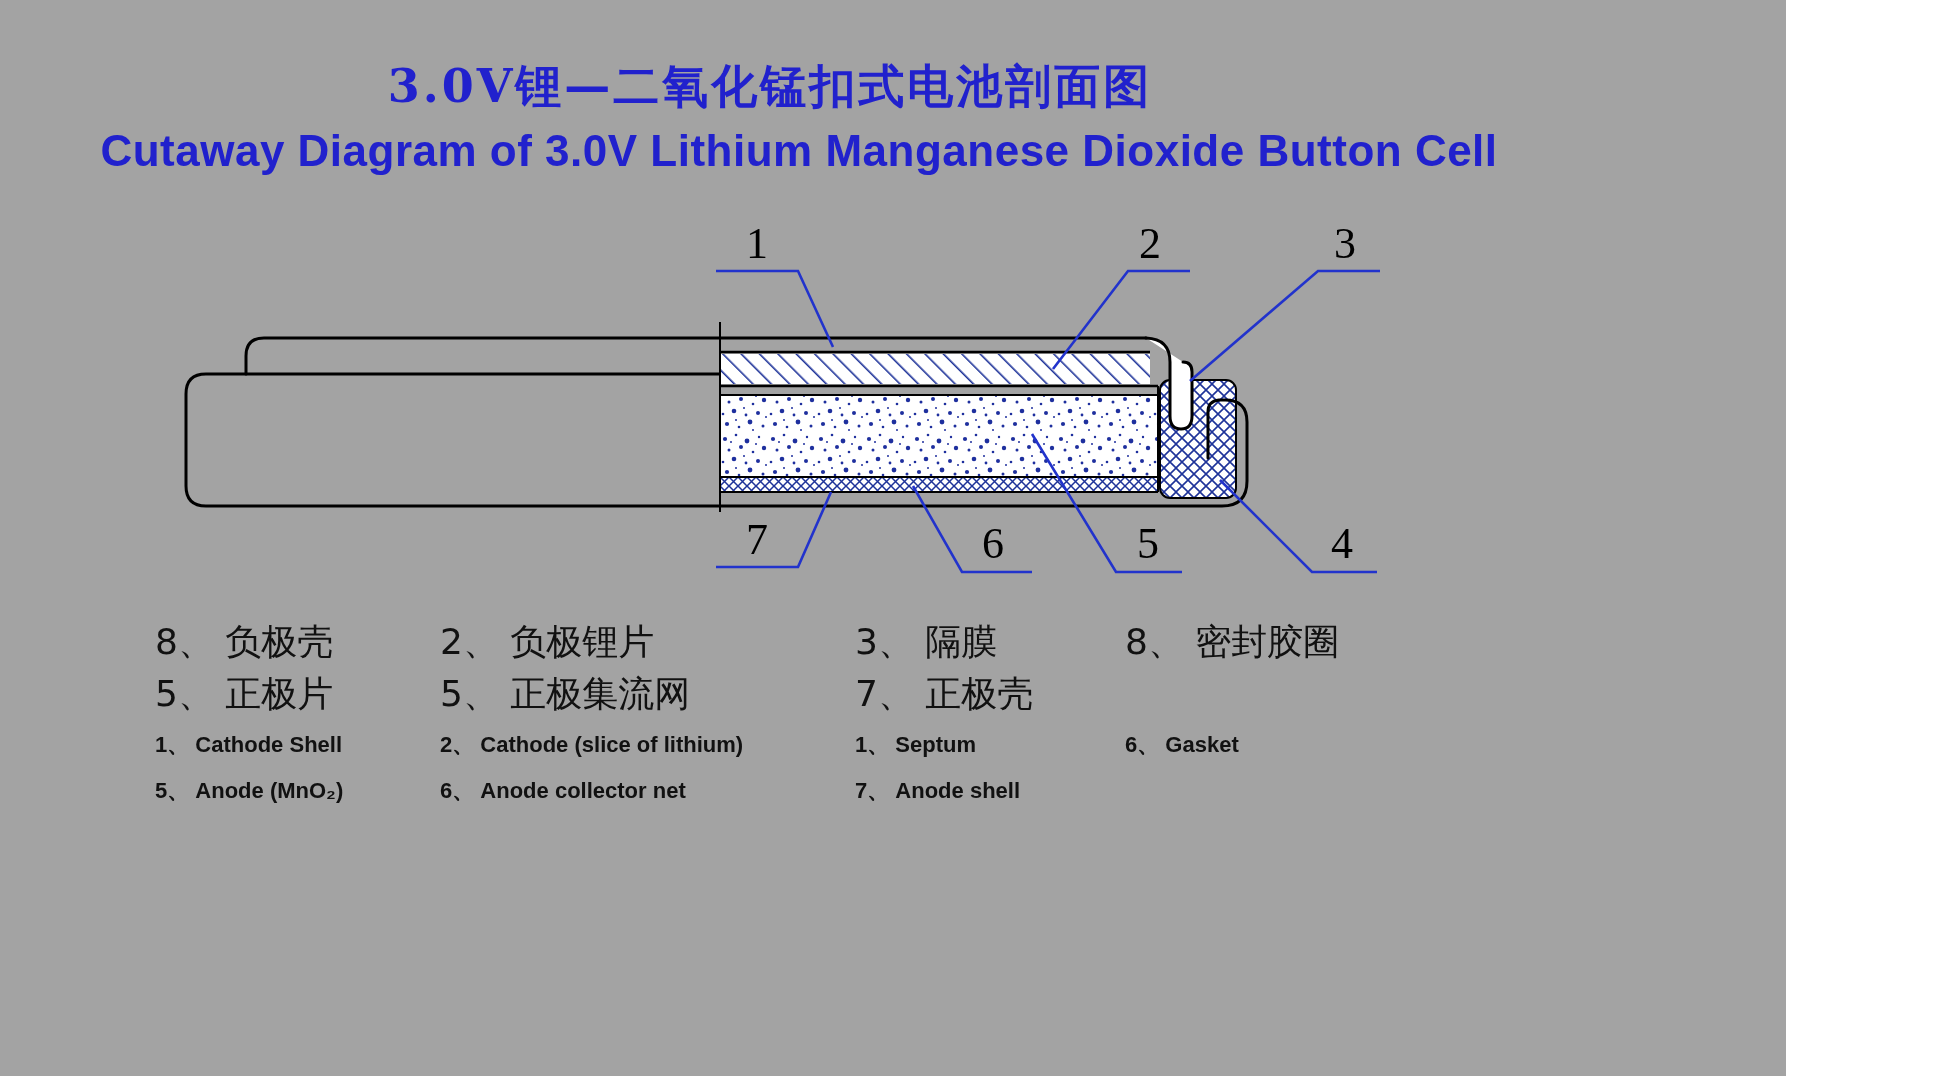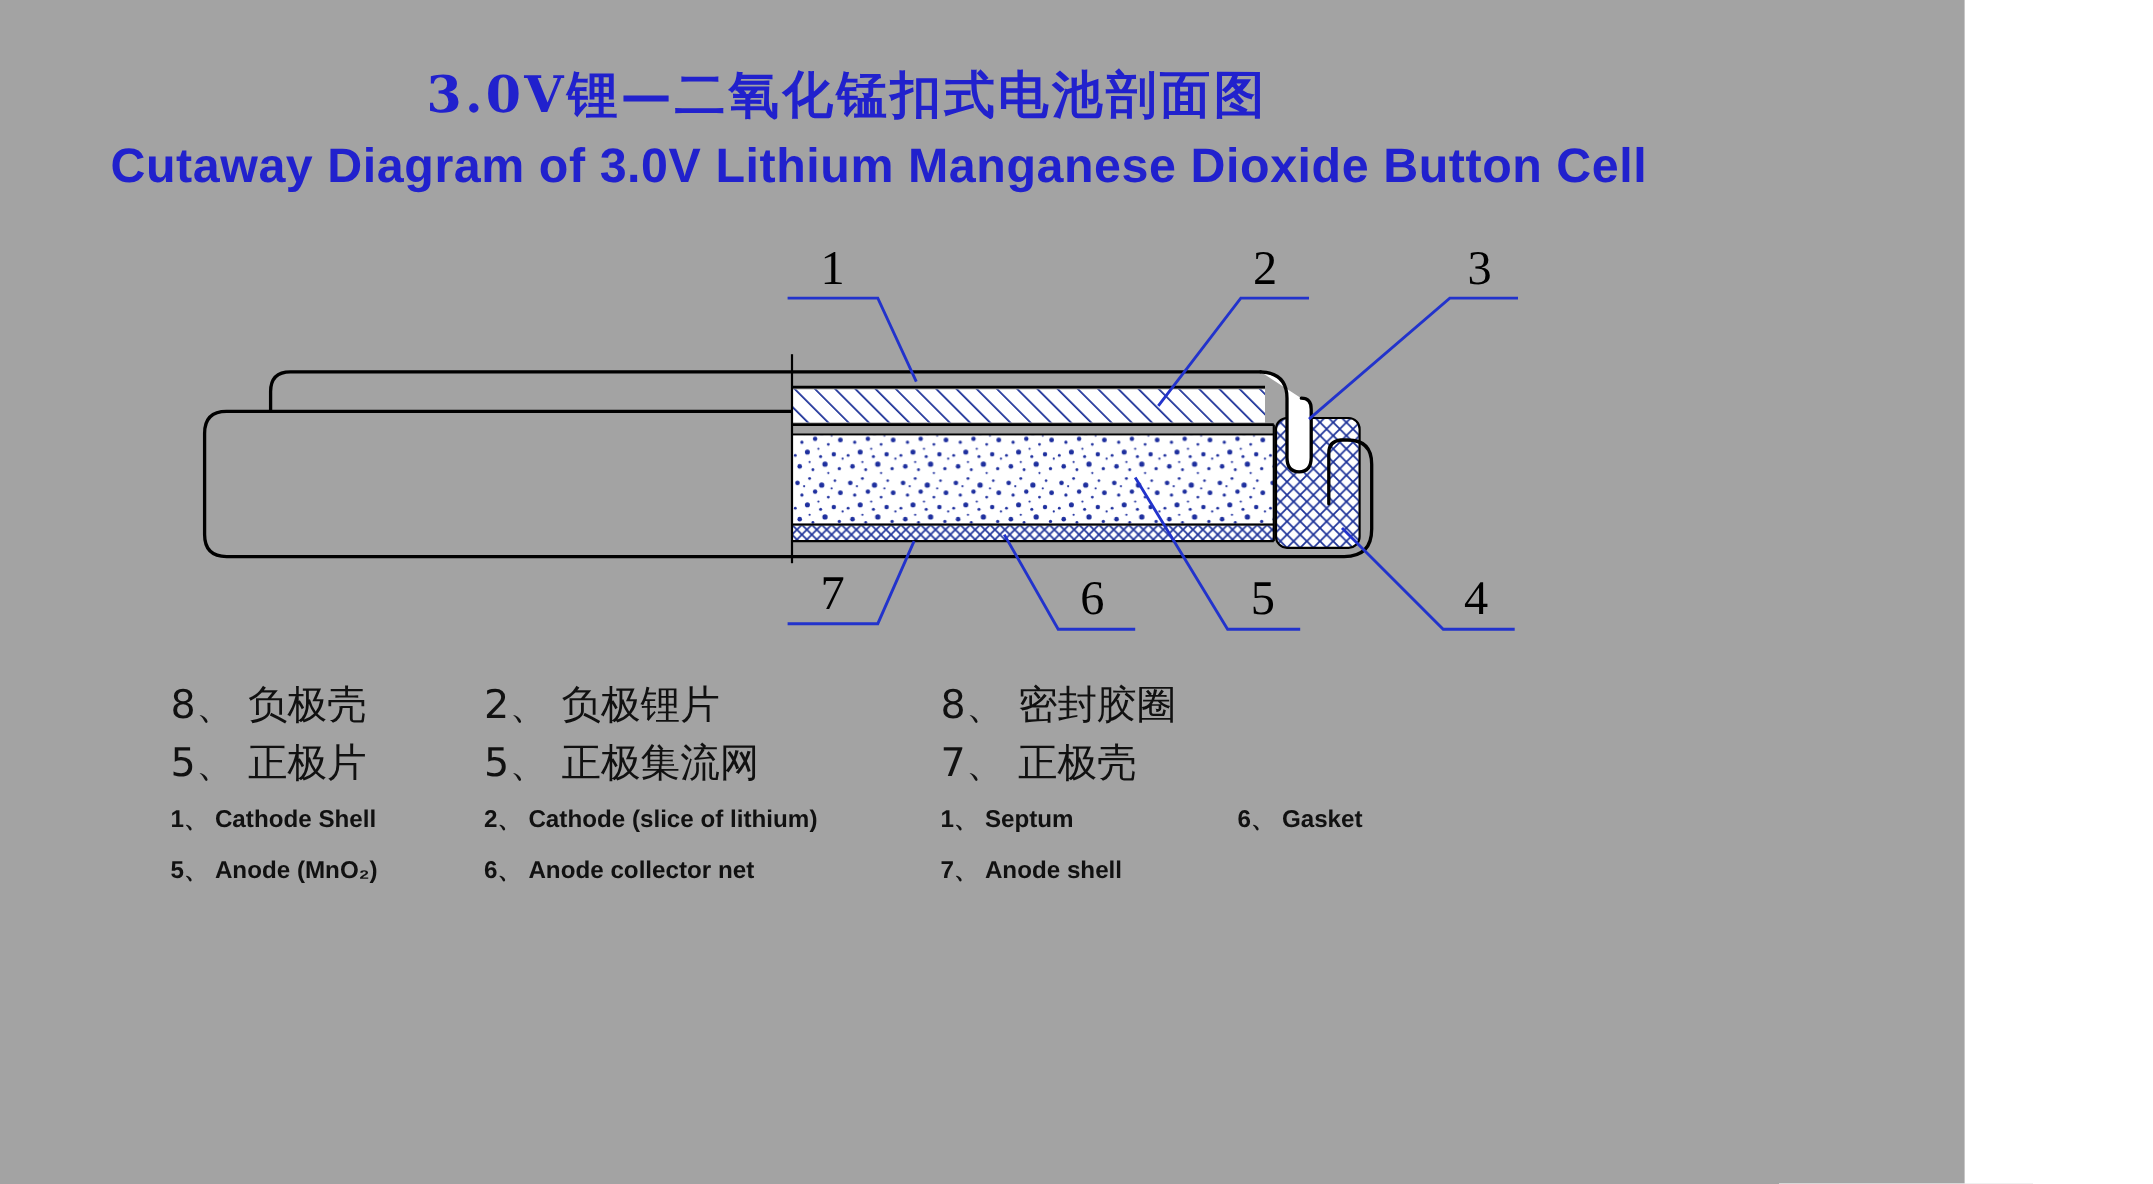--- a/index.html
+++ b/index.html
@@ -134,20 +134,21 @@
         <text x="993" y="558">6</text>
         <text x="1148" y="558">5</text>
         <text x="1342" y="558">4</text>
       </g>
     </svg>
 
     <div class="legend legend-zh">
       <div class="lrow">
         <span class="lcell">8、 负极壳</span>
         <span class="lcell">2、 负极锂片</span>
+        <span class="lcell">3、 隔膜</span>
         <span class="lcell">8、 密封胶圈</span>
       </div>
       <div class="lrow">
         <span class="lcell">5、 正极片</span>
         <span class="lcell">5、 正极集流网</span>
         <span class="lcell">7、 正极壳</span>
         <span class="lcell"></span>
       </div>
     </div>
 

